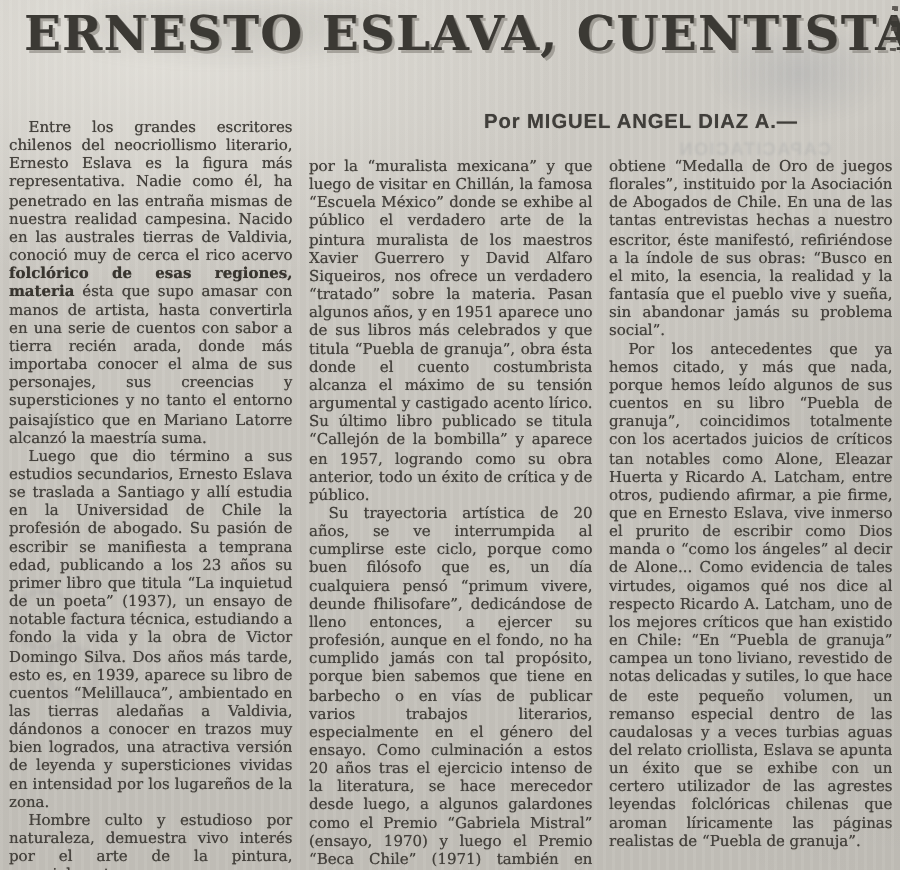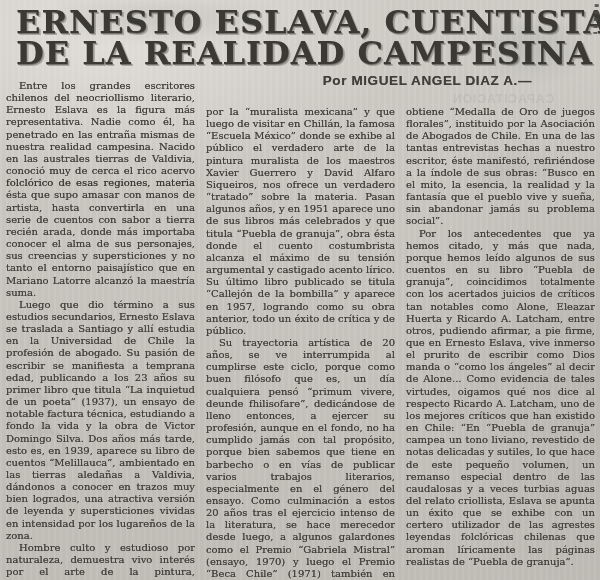--- a/index.html
+++ b/index.html
@@ -54,21 +54,21 @@
     overflow:hidden;
     font-size:10px;
     line-height:12.15px;
     text-align:justify;
     color:#44413c;
     text-shadow:0 0 0.45px rgba(68,65,60,0.85);
   }
   .col.offset{padding-top:26px;}
   .col p{margin:0;text-indent:13px;}
   .col p.no-indent{text-indent:0;}
-  .col b{font-weight:normal;color:#38352f;}
+  .col b{font-weight:bold;color:#38352f;}
   
   .ghost-text{
     position:absolute;
     font-family:"Liberation Sans", sans-serif;
     font-weight:bold;
     color:#7d848e;
     opacity:0.16;
     transform:scaleX(-1);
     filter:blur(0.6px);
     z-index:1;
@@ -103,21 +103,20 @@
   <div class="smudge smudge-a"></div>
   <div class="smudge smudge-b"></div>
   <div class="smudge smudge-c"></div>
   <div class="smudge smudge-ring1"></div>
   <div class="smudge smudge-ring2"></div>
   <span class="ghost-text" style="left:452px;top:92px;font-size:12px;letter-spacing:1px;">CAPACITACION</span>
   <div class="corner-mark"></div>
 
   <div class="masthead">
     <div class="title-line">ERNESTO ESLAVA, CUENTISTA</div>
-    <div class="title-line">DE LA REALIDAD CAMPESINA</div>
   </div>
   <div class="byline">Por MIGUEL ANGEL DIAZ A.—</div>
 
   <div class="columns">
     <div class="col">
         <p>Entre los grandes escritores chilenos del neocriollismo literario, Ernesto Eslava es la figura más representativa. Nadie como él, ha penetrado en las entraña mismas de nuestra realidad campesina. Nacido en las australes tierras de Valdivia, conoció muy de cerca el rico acervo <b>folclórico de esas regiones, materia</b> ésta que supo amasar con manos de artista, hasta convertirla en una serie de cuentos con sabor a tierra recién arada, donde más importaba conocer el alma de sus personajes, sus creencias y supersticiones y no tanto el entorno paisajístico que en Mariano Latorre alcanzó la maestría suma.</p>
         <p>Luego que dio término a sus estudios secundarios, Ernesto Eslava se traslada a Santiago y allí estudia en la Universidad de Chile la profesión de abogado. Su pasión de escribir se manifiesta a temprana edad, publicando a los 23 años su primer libro que titula “La inquietud de un poeta” (1937), un ensayo de notable factura técnica, estudiando a fondo la vida y la obra de Victor Domingo Silva. Dos años más tarde, esto es, en 1939, aparece su libro de cuentos “Melillauca”, ambientado en las tierras aledañas a Valdivia, dándonos a conocer en trazos muy bien logrados, una atractiva versión de leyenda y supersticiones vividas en intensidad por los lugareños de la zona.</p>
         <p>Hombre culto y estudioso por naturaleza, demuestra vivo interés por el arte de la pintura, especialmente</p>
       </div>
     <div class="col offset">

